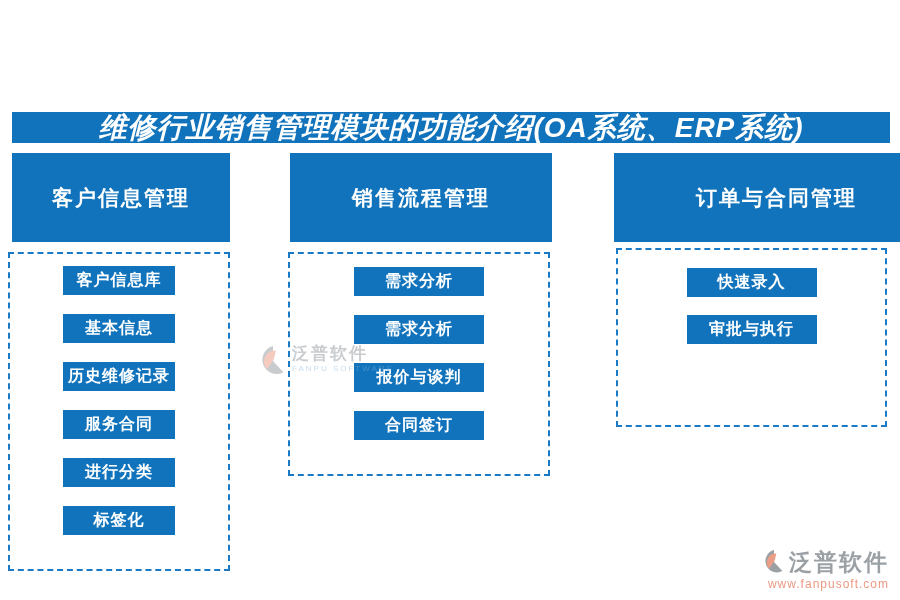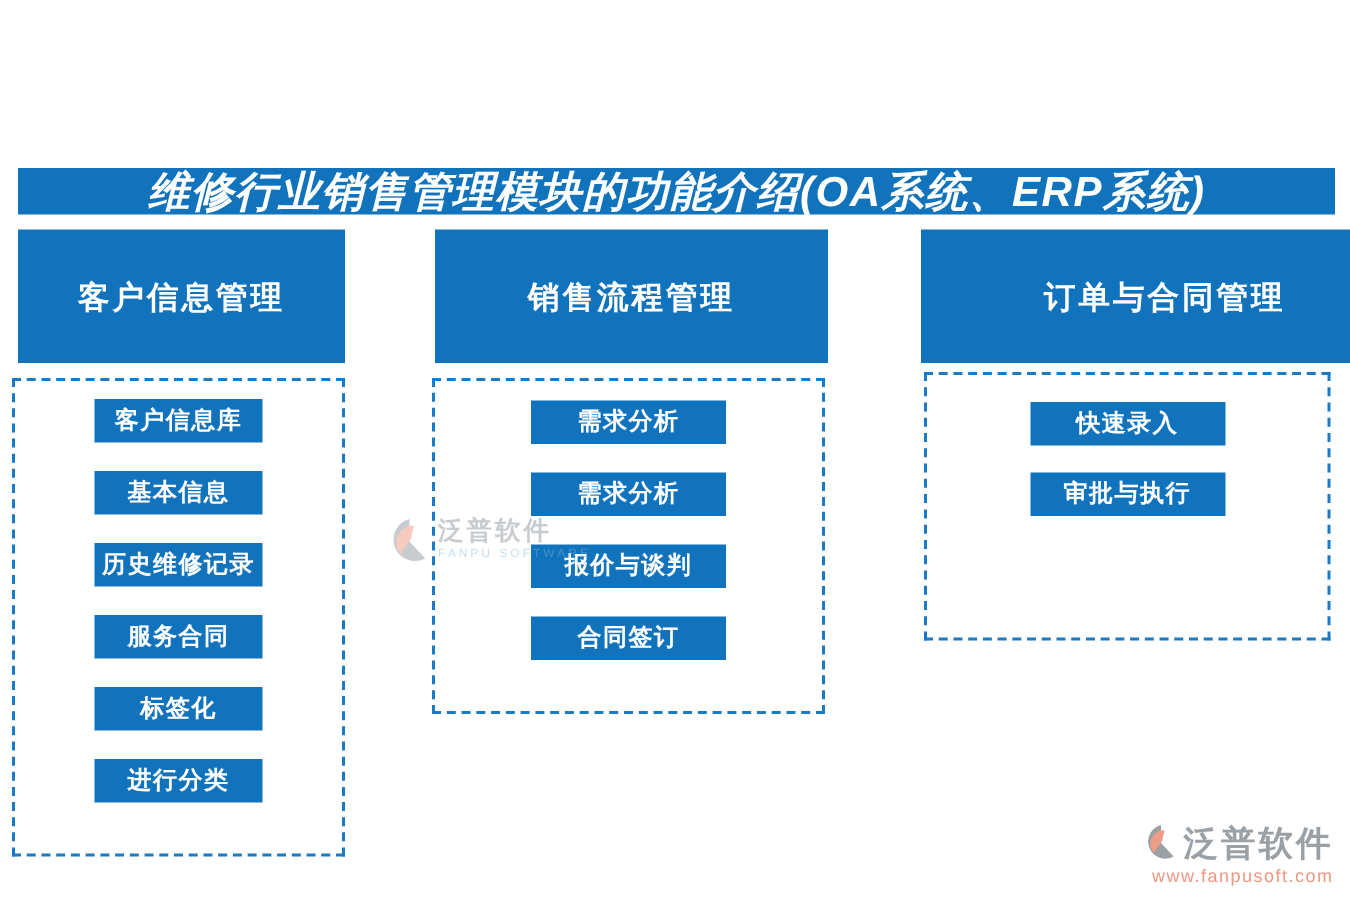--- a/index.html
+++ b/index.html
@@ -64,22 +64,22 @@
 <div id="canvas">
 
   <div class="title-bar">维修行业销售管理模块的功能介绍(OA系统、ERP系统)</div>
 
   <div id="hdr-1" class="col-header">客户信息管理</div>
   <div id="panel-1" class="panel">
     <div class="item">客户信息库</div>
     <div class="item">基本信息</div>
     <div class="item">历史维修记录</div>
     <div class="item">服务合同</div>
+    <div class="item">进行分类</div>
     <div class="item">标签化</div>
-    <div class="item">进行分类</div>
   </div>
 
   <div id="hdr-2" class="col-header">销售流程管理</div>
   <div id="panel-2" class="panel">
     <div class="item">需求分析</div>
     <div class="item">需求分析</div>
     <div class="item">报价与谈判</div>
     <div class="item">合同签订</div>
   </div>
 

